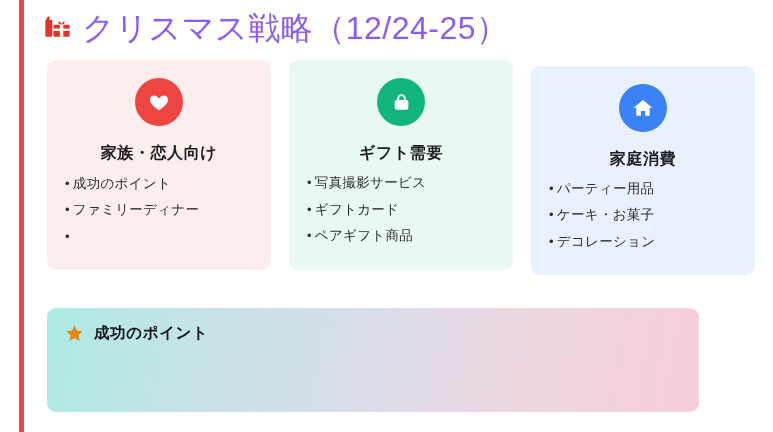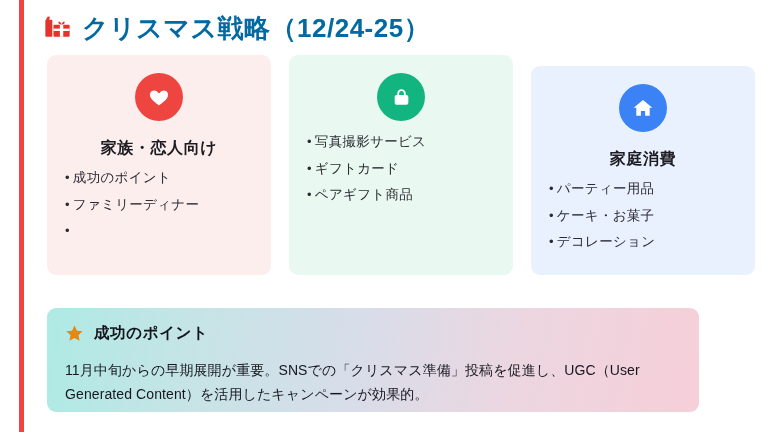--- a/index.html
+++ b/index.html
@@ -41,37 +41,38 @@
     align-items: center;
     gap: 11px;
     height: 40px;
   }
   #gift-icon {
     width: 27px;
     height: 27px;
     display: block;
   }
   #page-title {
-    font-size: 26px;
-    font-weight: bold;
-    color: #0369a1;
+    font-size: 32px;
+    font-weight: normal;
+    color: #8b5cf6;
     letter-spacing: 0.5px;
     white-space: nowrap;
     line-height: 1;
   }
 
   
   #cards {
     position: absolute;
     left: 47px;
     top: 55px;
     width: 708px;
     height: 220px;
     display: flex;
     gap: 18px;
+    align-items: center;
   }
   .card {
     flex: 1 1 0;
     border-radius: 9px;
     box-sizing: border-box;
     padding: 18px 14px 14px 14px;
     display: flex;
     flex-direction: column;
     align-items: center;
   }
@@ -210,20 +211,21 @@
       </ul>
     </div>
 
     <div class="card theme-green">
       <div class="card-icon-circle circle-green">
         <svg width="21" height="21" viewBox="0 0 24 24" xmlns="http://www.w3.org/2000/svg" aria-hidden="true">
           <path d="M8.2 9.2V7.4a3.8 3.8 0 0 1 7.6 0v1.8" fill="none" stroke="#ffffff" stroke-width="2.1" stroke-linecap="round"></path>
           <rect x="4.2" y="9.0" width="15.6" height="11.2" rx="2.2" fill="#ffffff"></rect>
         </svg>
       </div>
+      <div class="card-title">ギフト需要</div>
       <ul class="card-list">
         <li>
             <span class="bullet">•</span>
             <span>写真撮影サービス</span>
           </li>
         <li>
             <span class="bullet">•</span>
             <span>ギフトカード</span>
           </li>
         <li>
@@ -260,16 +262,15 @@
 
   <div id="highlight-panel">
     <div id="highlight-head">
       <span>
         <svg id="star-icon" viewBox="0 0 24 24" xmlns="http://www.w3.org/2000/svg" aria-hidden="true">
           <path d="M12 1.9 15.1 8.4 22.2 9.3 17.0 14.2 18.4 21.2 12 17.8 5.6 21.2 7.0 14.2 1.8 9.3 8.9 8.4Z" fill="#e8870f"></path>
         </svg>
       </span>
       <span id="highlight-title">成功のポイント</span>
     </div>
-    <div id="highlight-body">11月中旬からの早期展開が重要。SNSでの「クリスマス準備」投稿を促進し、UGC（User Generated Content）を活用したキャンペーンが効果的。</div>
   </div>
 
 </div>
 
 </body></html>

